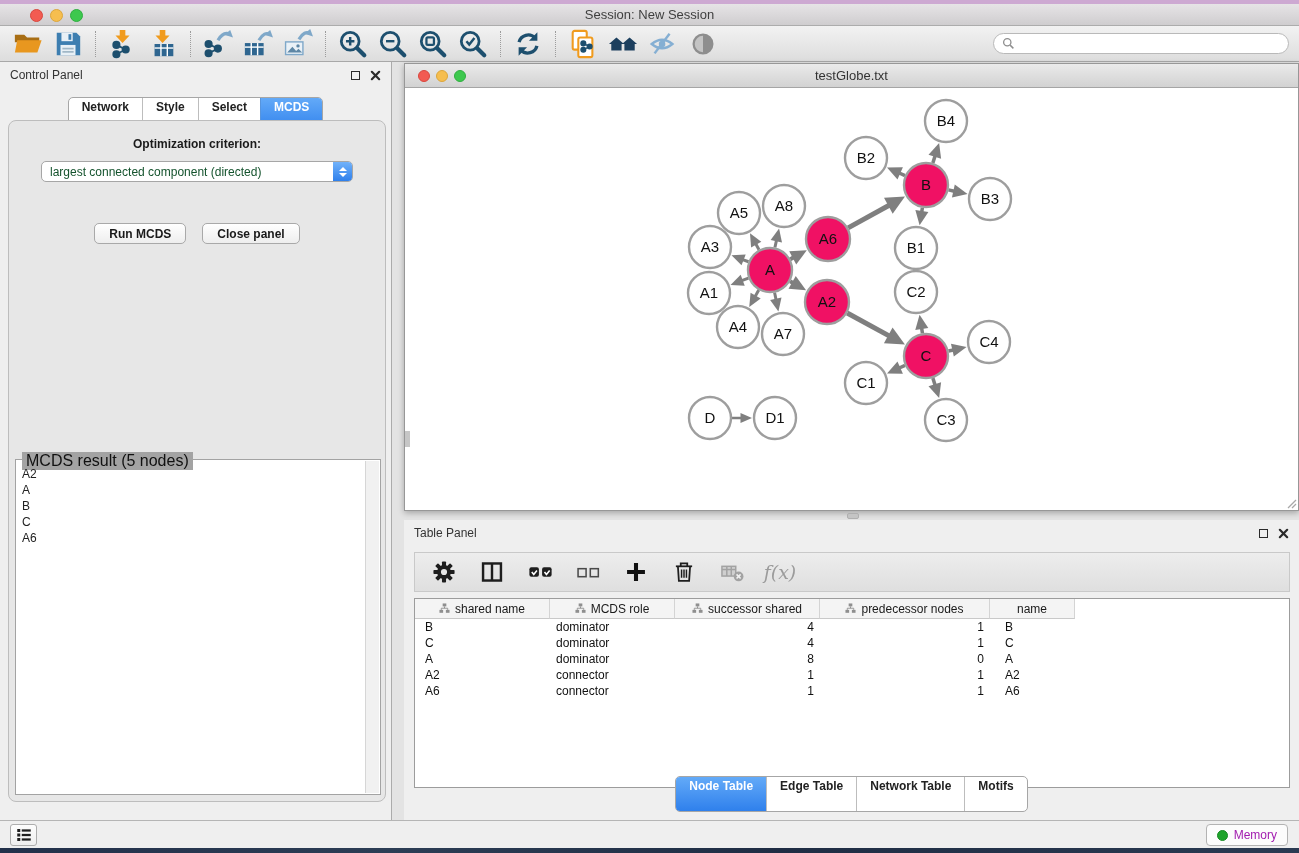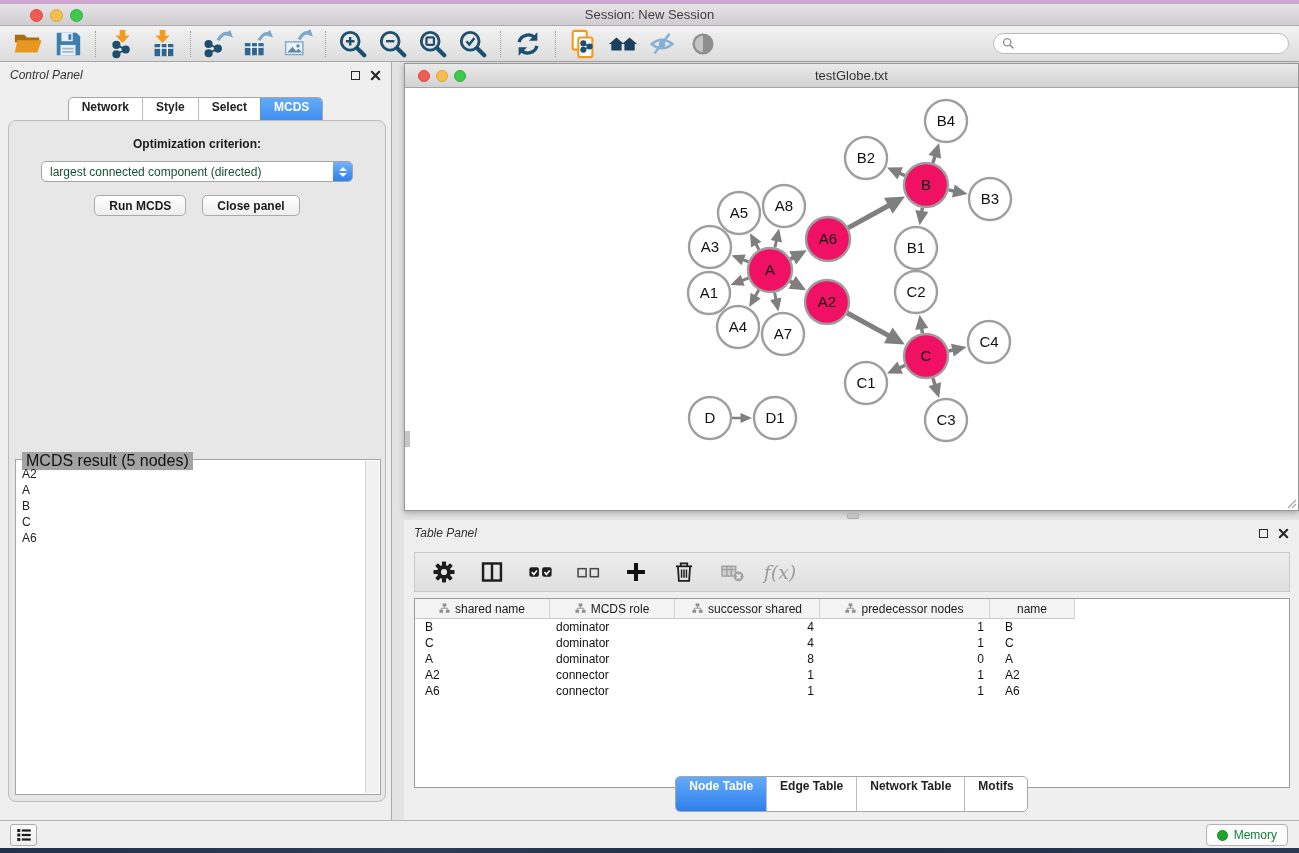--- a/index.html
+++ b/index.html
@@ -24,21 +24,21 @@
   .tb-sep { width:1px; height:26px; border-left:1px dotted #9C9C9C; margin:0 7px; }
   .tb-search { margin-left:auto; margin-right:10px; width:296px; height:21px; background:#fff;
                border:1px solid #B9B9B9; border-radius:11px; display:flex; align-items:center; padding:0 8px; }
   .tb-search input { border:none; outline:none; flex:1; font-size:12px; background:transparent; margin-left:5px; }
 
   
   .main { position:absolute; top:62px; left:0; right:0; height:758px; display:flex; }
 
   
   .control-panel { position:relative; width:392px; background:#EFEFEF; border-right:1px solid #ABABAB; }
-  .panel-head { position:absolute; top:0; left:0; right:0; height:26px; display:flex; align-items:center; padding:0 10px;font-style:italic; }
+  .panel-head { position:absolute; top:0; left:0; right:0; height:26px; display:flex; align-items:center; padding:0 10px; }
   .panel-head .ph-title { font-size:12px; color:#333; }
   .ph-icons { margin-left:auto; display:flex; gap:10px; align-items:center; }
   .float-box { width:9px; height:9px; border:1.5px solid #2A2A2A; display:inline-block; }
   .seg { display:inline-flex; background:#fff; border:1px solid #A6A6A6; border-radius:5px; overflow:hidden;
          height:36px; font-size:12px; font-weight:bold; }
   .seg-opt { padding:0 13px; line-height:19px; border-left:1px solid #BDBDBD; color:#222; cursor:pointer; white-space:nowrap; }
   .seg-opt:first-child { border-left:none; }
   .seg-opt.selected { background:linear-gradient(#63AAF8,#2F80EC); color:#fff; border-left-color:#5795DE; }
   .cp-tabs-wrap { position:absolute; top:35px; left:0; right:0; text-align:center; }
   .cp-panel { position:absolute; top:58px; left:8px; right:5px; bottom:18px; background:#E7E7E7;
@@ -47,21 +47,21 @@
   .dropdown { margin:10px auto 0; width:312px; height:21px; border:1px solid #A6A6A6; border-radius:5px;
               background:#fff; display:flex; align-items:center; overflow:hidden; cursor:pointer; }
   .dd-text { flex:1; padding-left:8px; font-size:12px; color:#14532d; white-space:nowrap; }
   .dd-stepper { width:19px; align-self:stretch; background:linear-gradient(#71B2FA,#2F80EC);
                 display:flex; flex-direction:column; align-items:center; justify-content:center; gap:2px; }
   .dd-up { width:0; height:0; border-left:4px solid transparent; border-right:4px solid transparent; border-bottom:4px solid #fff; }
   .dd-down { width:0; height:0; border-left:4px solid transparent; border-right:4px solid transparent; border-top:4px solid #fff; }
   .btn-row { margin-top:13px; display:flex; justify-content:center; gap:16px; }
   .mac-btn { height:21px; padding:0 14px; border:1px solid #A9A9A9; border-radius:5px;
              background:linear-gradient(#FFFFFF,#EEEEEE); font-size:12px; font-weight:bold; color:#1A1A1A;
-             display:inline-flex; align-items:center; cursor:pointer; }
+             display:inline-flex; align-items:center; cursor:pointer;margin-top:28px; }
   .groupbox { position:absolute; top:338px; left:6px; right:4px; bottom:6px; border:1px solid #A3A3A3; background:#fff; }
   .gb-legend { position:absolute; top:-8px; left:6px; background:#a3a3a3; padding:0 4px; font-size:16px; color:#111; }
   .result-list { position:absolute; top:2px; left:2px; right:16px; bottom:2px; overflow:hidden;
                  font-size:12px; line-height:16px; padding:4px 0 0 4px; }
   .gb-scroll { position:absolute; top:1px; right:1px; bottom:1px; width:14px; background:#F1F1F1; border-left:1px solid #D6D6D6; }
 
   
   .work-area { position:relative; flex:1; background:#E3E3E3; }
   .network-window { position:absolute; left:12px; right:0; top:1px; height:448px; background:#fff;
                     border:1px solid #979797; box-shadow:0 2px 6px rgba(0,0,0,.28); }
@@ -89,21 +89,21 @@
         display:flex; align-items:center; justify-content:center; gap:5px; font-size:12px; color:#1A1A1A; }
   .tr { display:flex; height:16px; line-height:16px; }
   .td { padding:0 6px; white-space:nowrap; font-size:12px; color:#111; }
   .tp-tabs-wrap { position:absolute; bottom:8px; left:0; right:0; text-align:center; }
 
   
   .statusbar { position:absolute; top:820px; left:0; right:0; height:28px; background:#EFEFEF; border-top:1px solid #B5B5B5; }
   .sb-left-btn { position:absolute; left:10px; top:3px; width:27px; height:22px; border:1px solid #ADADAD;
                  border-radius:3px; background:linear-gradient(#FDFDFD,#EFEFEF); display:flex; align-items:center; justify-content:center; }
   .memory-btn { position:absolute; right:11px; top:3px; height:22px; padding:0 10px; border:1px solid #B3B3B3;
-                border-radius:4px; background:#FCFCFC; display:flex; align-items:center; gap:6px; font-size:12px; color:#15803d; }
+                border-radius:4px; background:#FCFCFC; display:flex; align-items:center; gap:6px; font-size:12px; color:#a21caf; }
   .mem-dot { width:11px; height:11px; border-radius:50%; background:#1EA32B; border:1px solid #178A23; }
   .desktop-strip { position:absolute; top:848px; left:0; right:0; bottom:0;
                    background:linear-gradient(90deg,#22304A,#2C3D55 30%,#1F2D44 60%,#2A3A52); }
 </style>
 </head>
 <body>
 
 <div class="screen">
   <div class="menustrip"></div>
 

